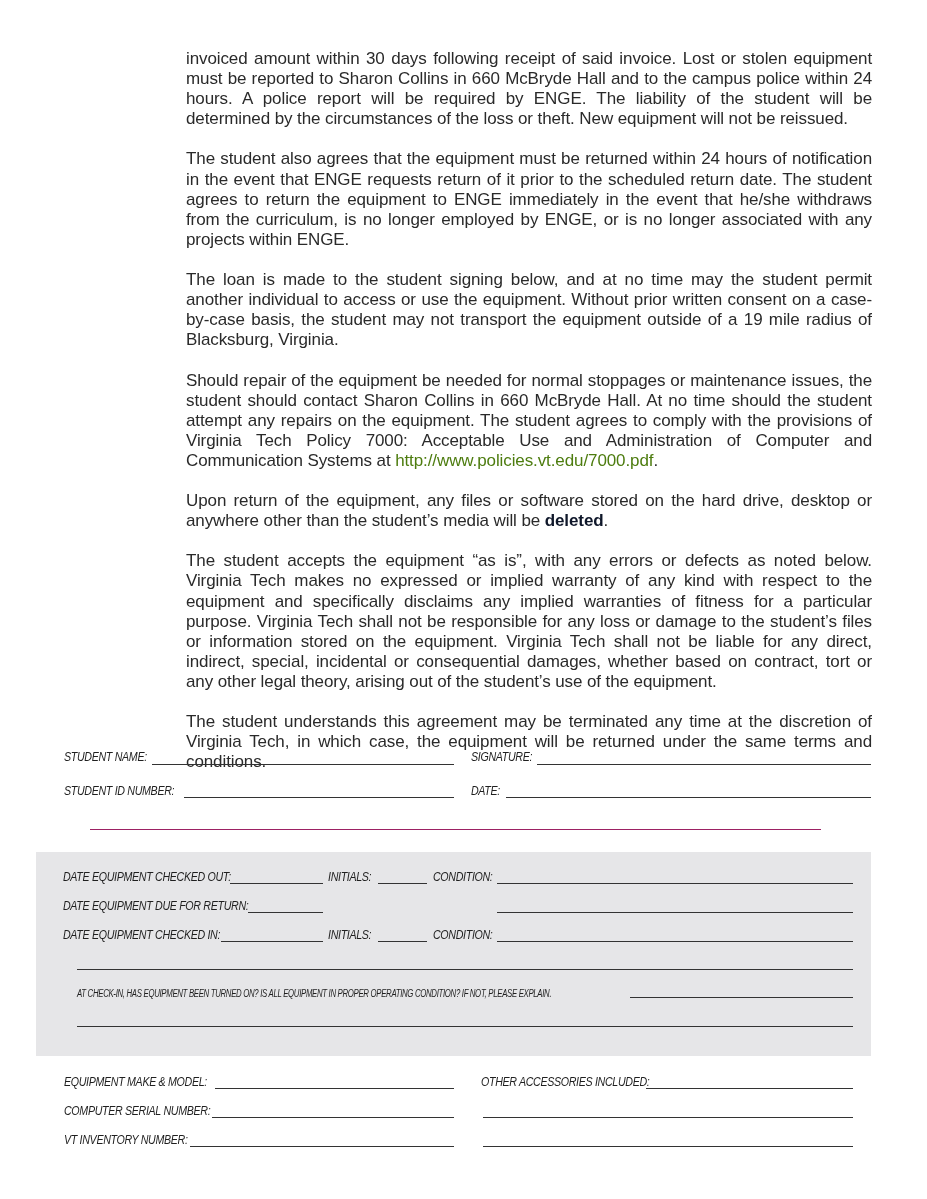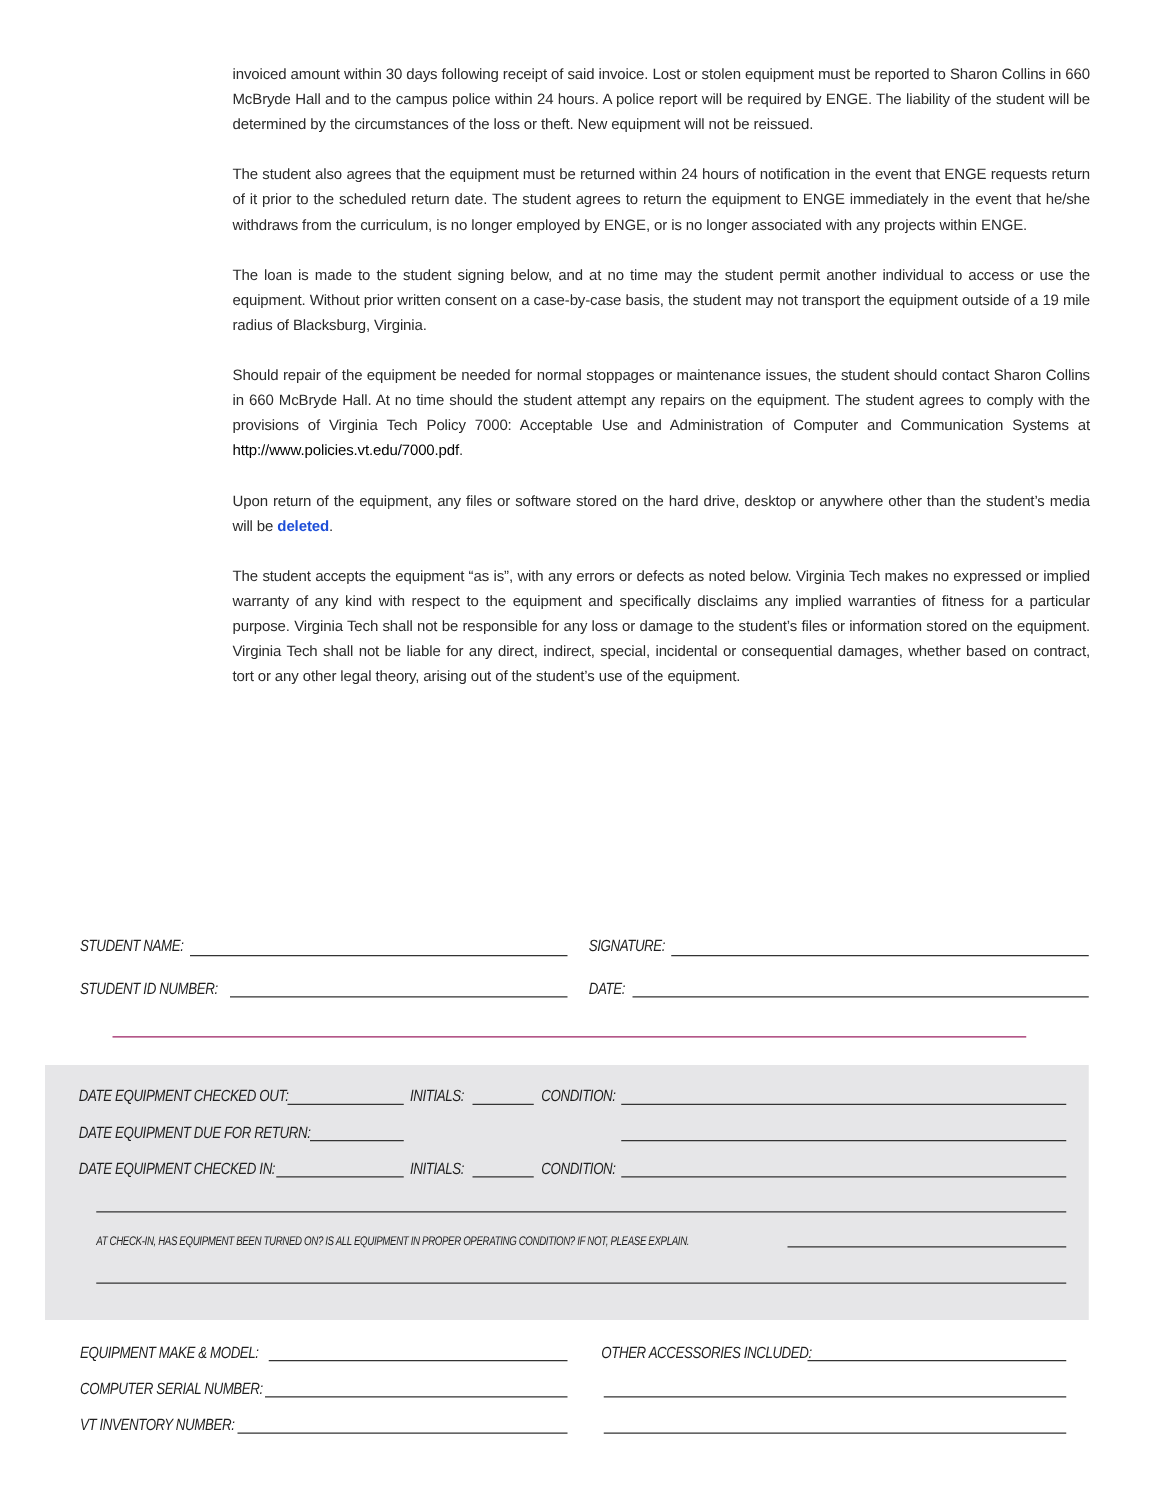--- a/index.html
+++ b/index.html
@@ -2,26 +2,26 @@
 <html><head>
 <meta charset="utf-8">
 <style>
   html, body { margin: 0; padding: 0; background: #ffffff; }
   body {
     width: 927px; height: 1199px; position: relative; overflow: hidden;
     font-family: "Liberation Sans", sans-serif; color: #2a2a2a;
   }
   .body-text {
     position: absolute; left: 186px; width: 686px; top: 49px;
-    font-size: 12px; line-height: 20.1px; text-align: justify;
+    font-size: 17px; line-height: 20.1px; text-align: justify;
     letter-spacing: -0.1px;
   }
   .body-text p { margin: 0 0 20.1px 0; }
-  .link { color: #000000; text-decoration: none; }
-  .bold { font-weight: bold; color: #1d4ed8; }
+  .link { color: #4d7c0f; text-decoration: none; }
+  .bold { font-weight: bold; color: #0f172a; }
 
   .label {
     position: absolute; font-family: "Liberation Sans Narrow", "Liberation Sans", sans-serif;
     font-style: italic; font-size: 13px; color: #1f1f1f; letter-spacing: -0.4px;
     transform: scaleX(0.82); transform-origin: left bottom; white-space: nowrap;
   }
   .line { position: absolute; height: 0; border-top: 1.3px solid #333; }
   .divider { position: absolute; left: 90px; width: 731px; top: 829px; border-top: 1.5px solid #9c2163; }
 
   .gray-box { position: absolute; left: 36px; top: 852px; width: 835px; height: 204px; background: #e6e6e8; }
@@ -30,20 +30,21 @@
 </head>
 <body>
 
 <div class="body-text">
   <p>invoiced amount within 30 days following receipt of said invoice. Lost or stolen equipment must be reported to Sharon Collins in 660 McBryde Hall and to the campus police within 24 hours. A police report will be required by ENGE. The liability of the student will be determined by the circumstances of the loss or theft. New equipment will not be reissued.</p>
   <p>The student also agrees that the equipment must be returned within 24 hours of notification in the event that ENGE requests return of it prior to the scheduled return date. The student agrees to return the equipment to ENGE immediately in the event that he/she withdraws from the curriculum, is no longer employed by ENGE, or is no longer associated with any projects within ENGE.</p>
   <p>The loan is made to the student signing below, and at no time may the student permit another individual to access or use the equipment. Without prior written consent on a case-by-case basis, the student may not transport the equipment outside of a 19 mile radius of Blacksburg, Virginia.</p>
   <p><span>Should repair of the equipment be needed for normal stoppages or maintenance issues, the student should contact Sharon Collins in 660 McBryde Hall. At no time should the student attempt any repairs on the equipment. The student agrees to comply with the provisions of Virginia Tech Policy 7000: Acceptable Use and Administration of Computer and Communication Systems at </span><a class="link">http://www.policies.vt.edu/7000.pdf</a><span>.</span></p>
   <p><span>Upon return of the equipment, any files or software stored on the hard drive, desktop or anywhere other than the student’s media will be </span><span class="bold">deleted</span><span>.</span></p>
   <p>The student accepts the equipment “as is”, with any errors or defects as noted below. Virginia Tech makes no expressed or implied warranty of any kind with respect to the equipment and specifically disclaims any implied warranties of fitness for a particular purpose. Virginia Tech shall not be responsible for any loss or damage to the student’s files or information stored on the equipment. Virginia Tech shall not be liable for any direct, indirect, special, incidental or consequential damages, whether based on contract, tort or any other legal theory, arising out of the student’s use of the equipment.</p>
+  <p>The student understands this agreement may be terminated any time at the discretion of Virginia Tech, in which case, the equipment will be returned under the same terms and conditions.</p>
 </div>
 
 <div class="label" style="left:64px; top:749px;">STUDENT NAME:</div>
 <div class="line" style="left:152px; width:302px; top:764px;"></div>
 <div class="label" style="left:471px; top:749px;">SIGNATURE:</div>
 <div class="line" style="left:537px; width:334px; top:764px;"></div>
 
 <div class="label" style="left:64px; top:783px;">STUDENT ID NUMBER:</div>
 <div class="line" style="left:184px; width:270px; top:797px;"></div>
 <div class="label" style="left:471px; top:783px;">DATE:</div>

